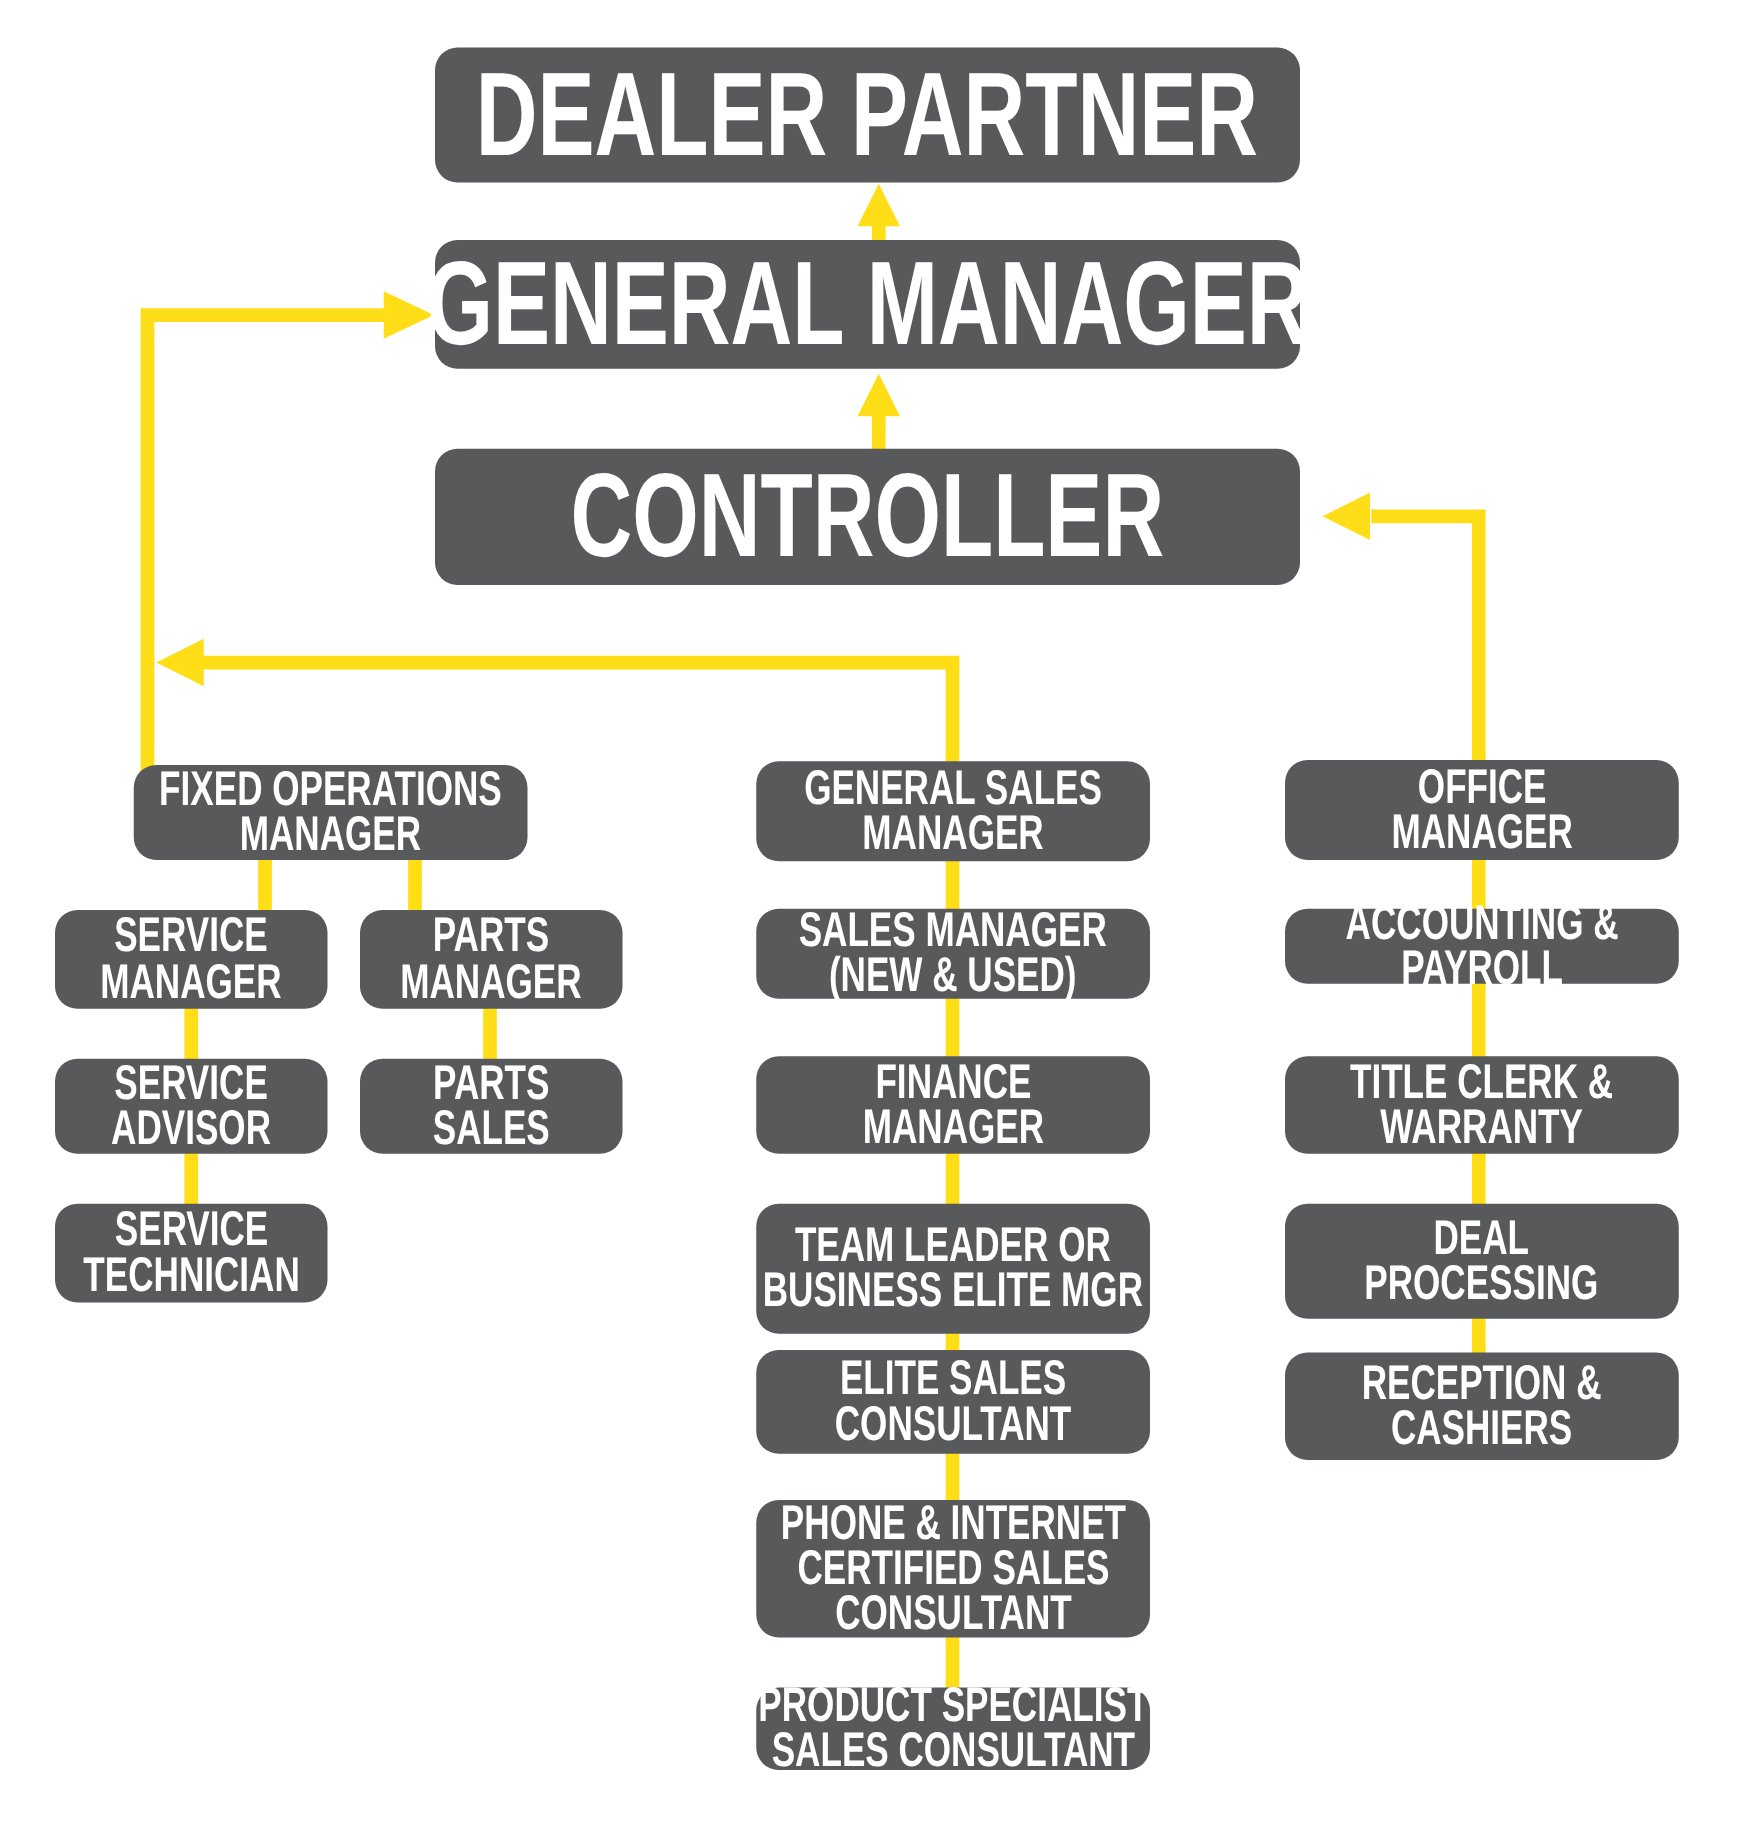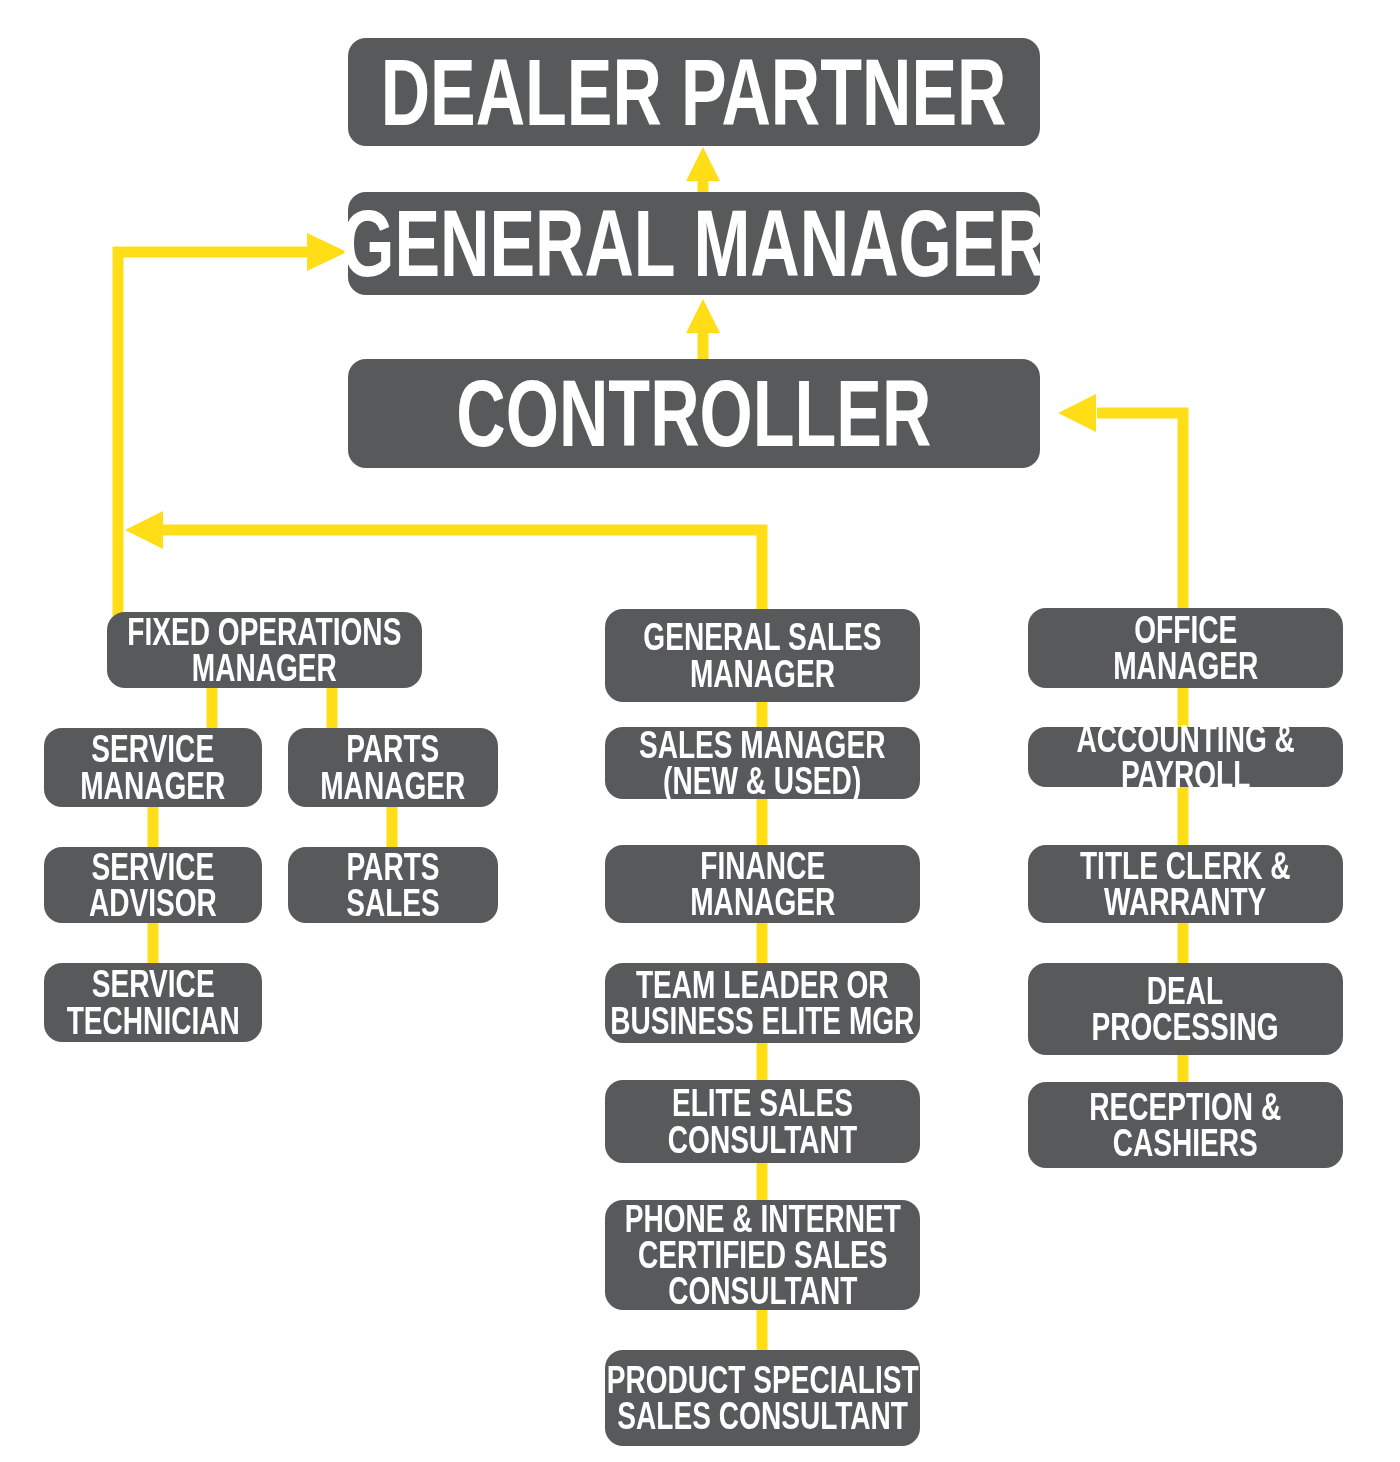--- a/index.html
+++ b/index.html
@@ -127,46 +127,46 @@
   </div>
   <div class="box" style="left:288px;top:847px;width:210px;height:76px">
     <span class="lbl sm">PARTS
 SALES</span>
   </div>
   <div class="box" style="left:44px;top:963px;width:218px;height:79px">
     <span class="lbl sm">SERVICE
 TECHNICIAN</span>
   </div>
 
-  <div class="box" style="left:605px;top:609px;width:315px;height:93px">
+  <div class="box" style="left:605px;top:609px;width:315px;height:80px">
     <span class="lbl sm">GENERAL SALES
 MANAGER</span>
   </div>
   <div class="box" style="left:605px;top:727px;width:315px;height:72px">
     <span class="lbl sm">SALES MANAGER
 (NEW &amp; USED)</span>
   </div>
   <div class="box" style="left:605px;top:845px;width:315px;height:78px">
     <span class="lbl sm">FINANCE
 MANAGER</span>
   </div>
-  <div class="box" style="left:605px;top:963px;width:315px;height:80px">
+  <div class="box" style="left:605px;top:963px;width:315px;height:104px">
     <span class="lbl sm">TEAM LEADER OR
 BUSINESS ELITE MGR</span>
   </div>
   <div class="box" style="left:605px;top:1080px;width:315px;height:83px">
     <span class="lbl sm">ELITE SALES
 CONSULTANT</span>
   </div>
   <div class="box" style="left:605px;top:1200px;width:315px;height:110px">
     <span class="lbl sm">PHONE &amp; INTERNET
 CERTIFIED SALES
 CONSULTANT</span>
   </div>
-  <div class="box" style="left:605px;top:1350px;width:315px;height:96px">
+  <div class="box" style="left:605px;top:1350px;width:315px;height:66px">
     <span class="lbl sm">PRODUCT SPECIALIST
 SALES CONSULTANT</span>
   </div>
 
   <div class="box" style="left:1028px;top:608px;width:315px;height:80px">
     <span class="lbl sm">OFFICE
 MANAGER</span>
   </div>
   <div class="box" style="left:1028px;top:727px;width:315px;height:60px">
     <span class="lbl sm">ACCOUNTING &amp;

